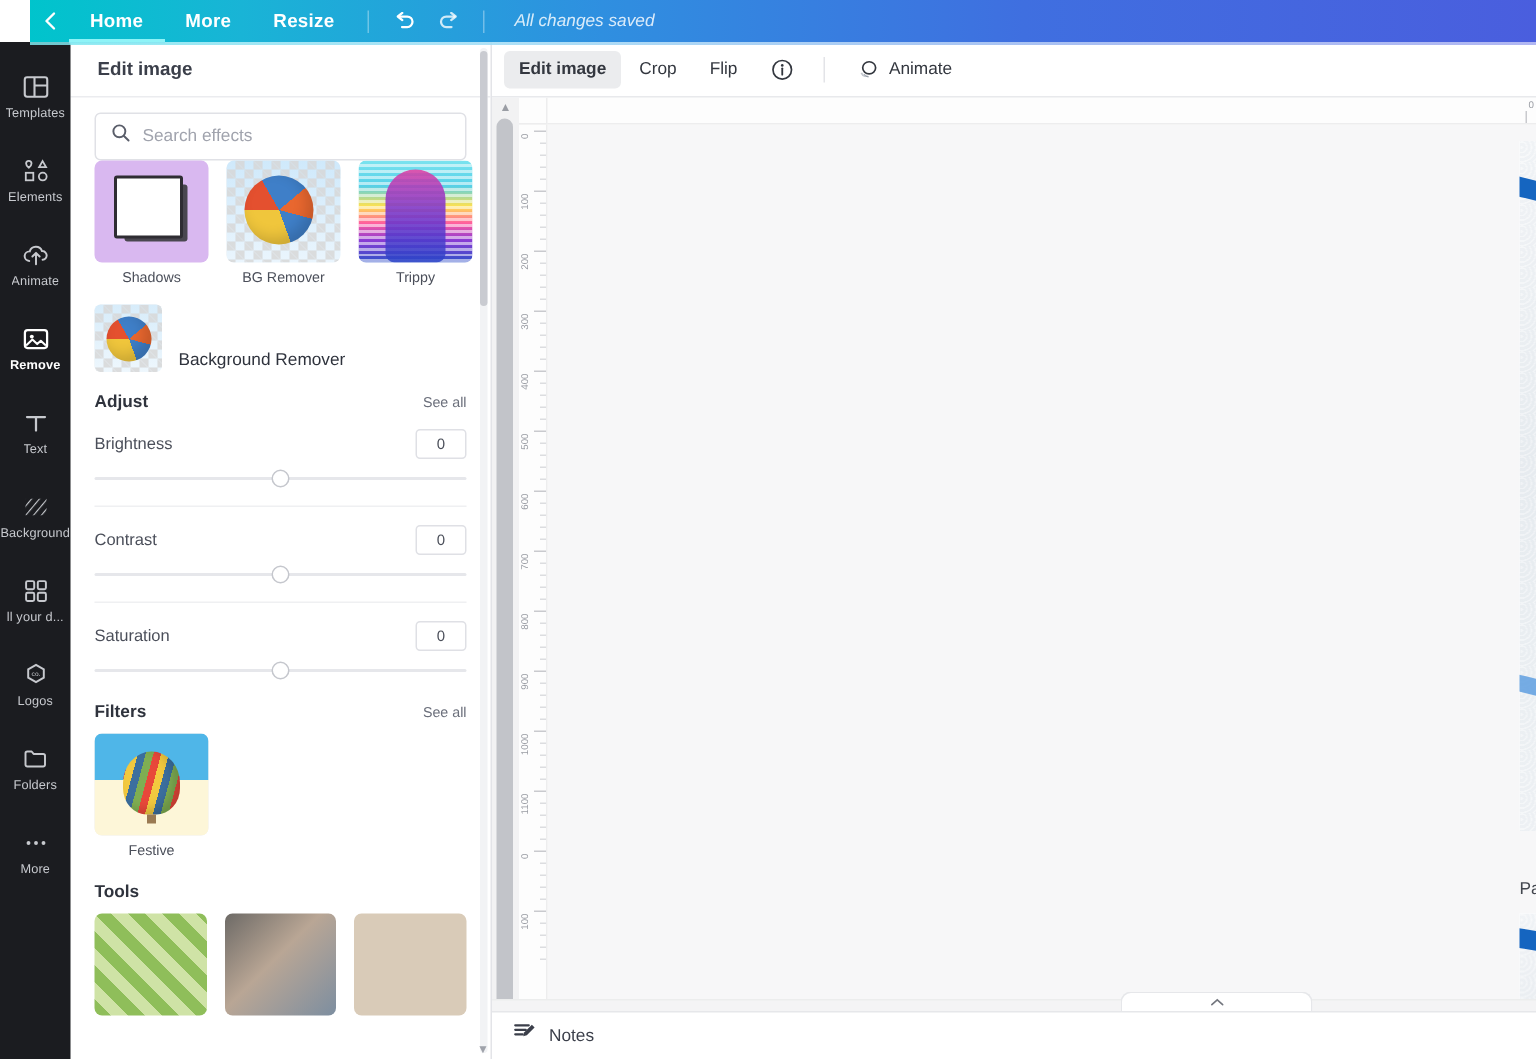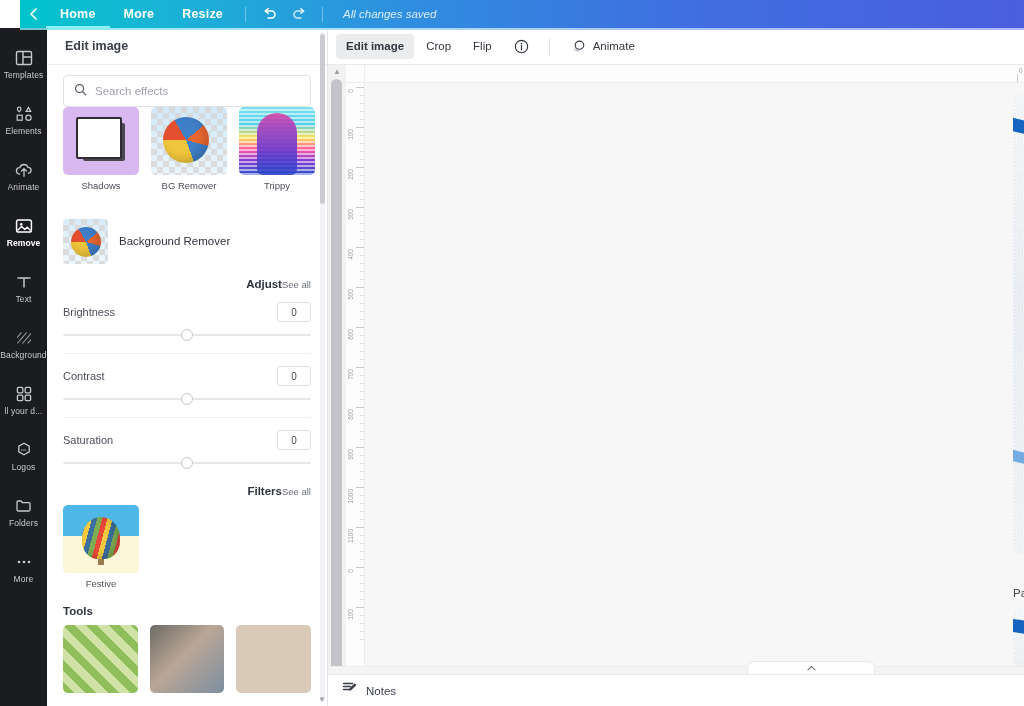--- a/index.html
+++ b/index.html
@@ -102,21 +102,21 @@
   }
   .search-box input {
     border: 0; outline: 0; font-size: 11.5px; color: #5c6070; width: 100%;
     font-family: "Liberation Sans", sans-serif; background: transparent;
   }
   .search-box input::placeholder { color: #a0a3ad; }
 
   .sec-title {
     font-size: 11.5px; font-weight: bold; color: #2f333d; margin: 13px 0 8px;
   }
-  .sec-row { display: flex; align-items: baseline; justify-content: flex-end; margin: 14px 0 8px; }
+  .sec-row { display: flex; align-items: baseline; justify-content: space-between; margin: 14px 0 8px; gap: 36px; }
   .see-all { font-size: 9.5px; color: #6b6f7b; cursor: pointer; }
 
   .thumbs { display: flex; gap: 12px; }
   .thumb-cell { width: 76px; cursor: pointer; }
   .thumb-img {
     width: 76px; height: 68px; border-radius: 5px; overflow: hidden; position: relative;
     background: #eee;
   }
   .thumb-cap {
     margin-top: 5px; font-size: 9.5px; color: #4b4f5a; text-align: center;
@@ -153,21 +153,21 @@
   }
   .ball {
     position:absolute; left:12px; top:10px; width:46px; height:46px; border-radius:50%;
     background:
       conic-gradient(from 200deg, #f0c63c 0deg 70deg, #e4502f 70deg 130deg, #3f7fc8 130deg 210deg, #e8672f 210deg 265deg, #3f7fc8 265deg 320deg, #f0c63c 320deg 360deg);
     box-shadow: inset -4px -4px 9px rgba(0,0,0,.16);
   }
   .ball.small { width:30px; height:30px; left:8px; top:8px; }
 
   .promo {
-    display:flex; gap:11px; align-items:center; margin-top:28px; cursor:pointer;
+    display:flex; gap:11px; align-items:flex-end; margin-top:12px; cursor:pointer;
   }
   .promo-thumb {
     width:45px; height:45px; flex:0 0 45px; border-radius:4px; overflow:hidden; position:relative;
     background: linear-gradient(180deg,#d7ecfa 0%,#eef7fd 100%);
   }
   .promo-title { font-size:11.5px; color:#2f333d; line-height:1.3; }
   .promo-desc { font-size:10px; color:#7b7f8b; line-height:1.4; margin-top:3px; }
 
   .adj-row { display:flex; align-items:center; justify-content:space-between; margin-top:12px; }
   .adj-label { font-size:11px; color:#4b4f5a; }

